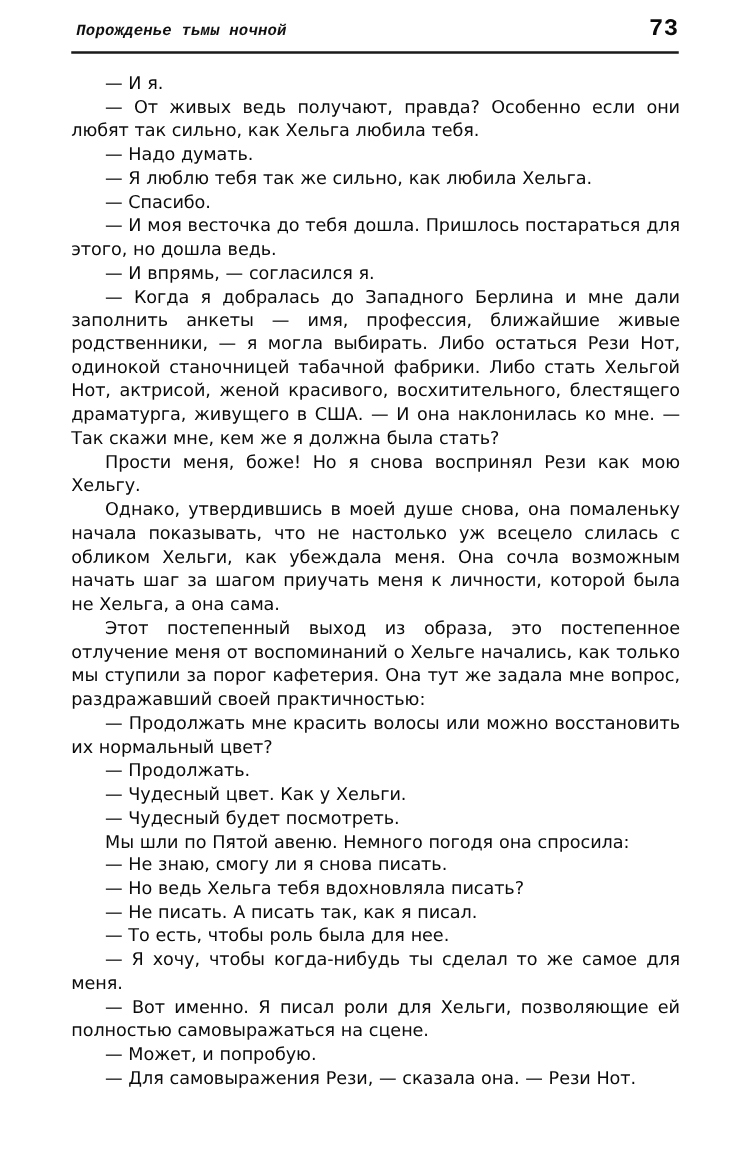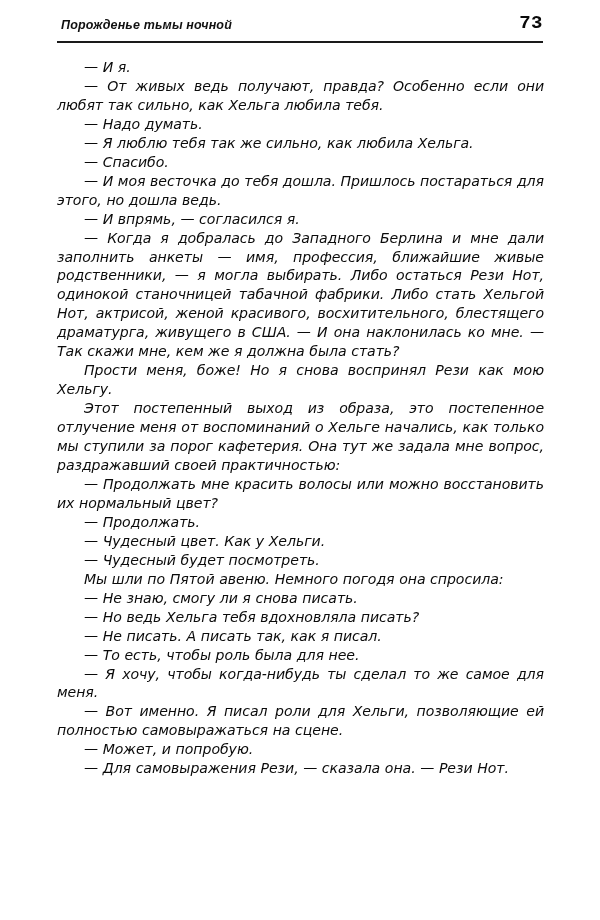--- a/index.html
+++ b/index.html
@@ -26,21 +26,21 @@
     position: absolute;
     left: 57px;
     top: 18px;
     width: 486px;
     height: 26px;
   }
   .header-title {
     position: absolute;
     left: 4px;
     top: 0px;
-    font-family: Liberation Sans, sans-serif;
+    font-family: Liberation Mono, monospace;
     font-style: italic;
     font-weight: bold;
     font-size: 12.5px;
     letter-spacing: 0.15px;
     white-space: nowrap;
     color: #111111;
   }
   .header-pageno {
     position: absolute;
     right: 0px;
@@ -71,21 +71,20 @@
     text-justify: inter-word;
     color: #0b0b0b;
     letter-spacing: -0.05px;
     word-spacing: 0.2px;
   }
   .body-text p {
     margin: 0;
     padding: 0;
     text-indent: 27px;
     text-align: justify;
-    font-style: italic;
   }
   .body-text p:last-child {
     text-align-last: left;
   }
 </style>
 </head>
 <body>
 
 <div class="page">
 
@@ -98,20 +97,21 @@
   <div class="body-text" id="body-text">
       <p>— И я.</p>
       <p>— От живых ведь получают, правда? Особенно если они любят так сильно, как Хельга любила тебя.</p>
       <p>— Надо думать.</p>
       <p>— Я люблю тебя так же сильно, как любила Хельга.</p>
       <p>— Спасибо.</p>
       <p>— И моя весточка до тебя дошла. Пришлось постараться для этого, но дошла ведь.</p>
       <p>— И впрямь, — согласился я.</p>
       <p>— Когда я добралась до Западного Берлина и мне дали заполнить анкеты — имя, профессия, ближайшие живые родственники, — я могла выбирать. Либо остаться Рези Нот, одинокой станочницей табачной фабрики. Либо стать Хельгой Нот, актрисой, женой красивого, восхитительного, блестящего драматурга, живущего в США. — И она наклонилась ко мне. — Так скажи мне, кем же я должна была стать?</p>
       <p>Прости меня, боже! Но я снова воспринял Рези как мою Хельгу.</p>
+      <p>Однако, утвердившись в моей душе снова, она помаленьку начала показывать, что не настолько уж всецело слилась с обликом Хельги, как убеждала меня. Она сочла возможным начать шаг за шагом приучать меня к личности, которой была не Хельга, а она сама.</p>
       <p>Этот постепенный выход из образа, это постепенное отлучение меня от воспоминаний о Хельге начались, как только мы ступили за порог кафетерия. Она тут же задала мне вопрос, раздражавший своей практичностью:</p>
       <p>— Продолжать мне красить волосы или можно восстановить их нормальный цвет?</p>
       <p>— Продолжать.</p>
       <p>— Чудесный цвет. Как у Хельги.</p>
       <p>— Чудесный будет посмотреть.</p>
       <p>Мы шли по Пятой авеню. Немного погодя она спросила:</p>
       <p>— Не знаю, смогу ли я снова писать.</p>
       <p>— Но ведь Хельга тебя вдохновляла писать?</p>
       <p>— Не писать. А писать так, как я писал.</p>
       <p>— То есть, чтобы роль была для нее.</p>

